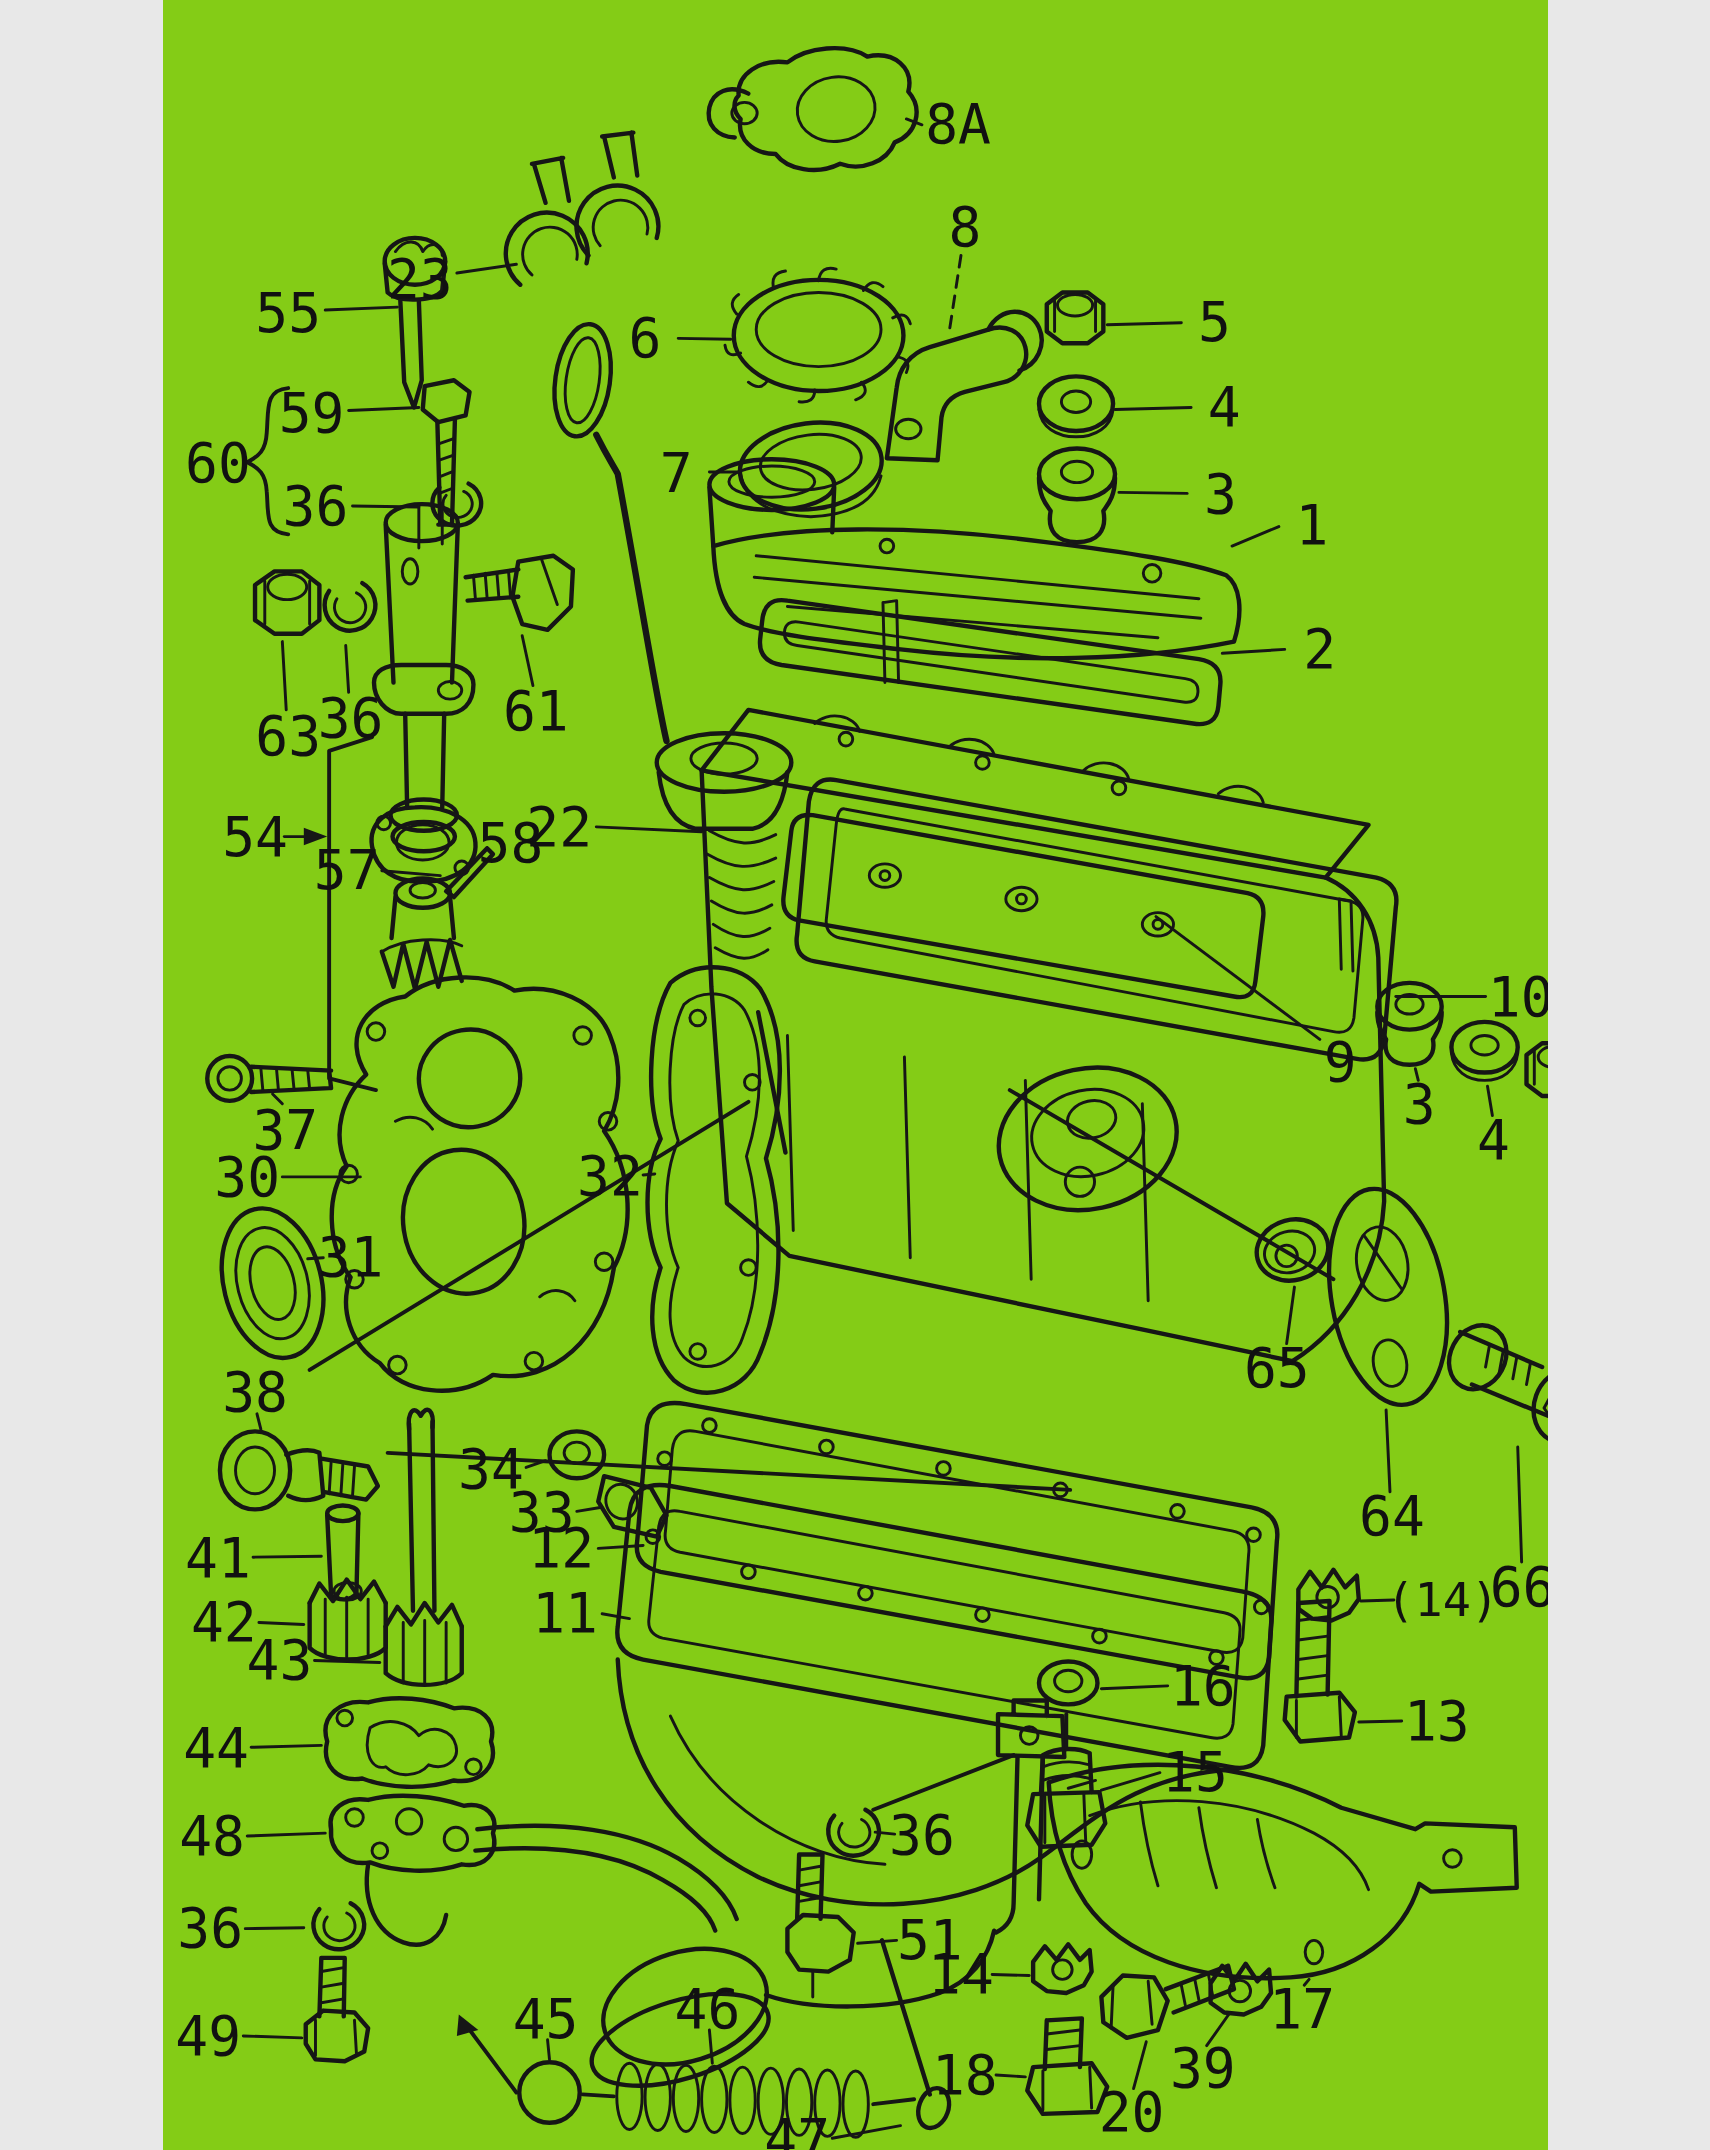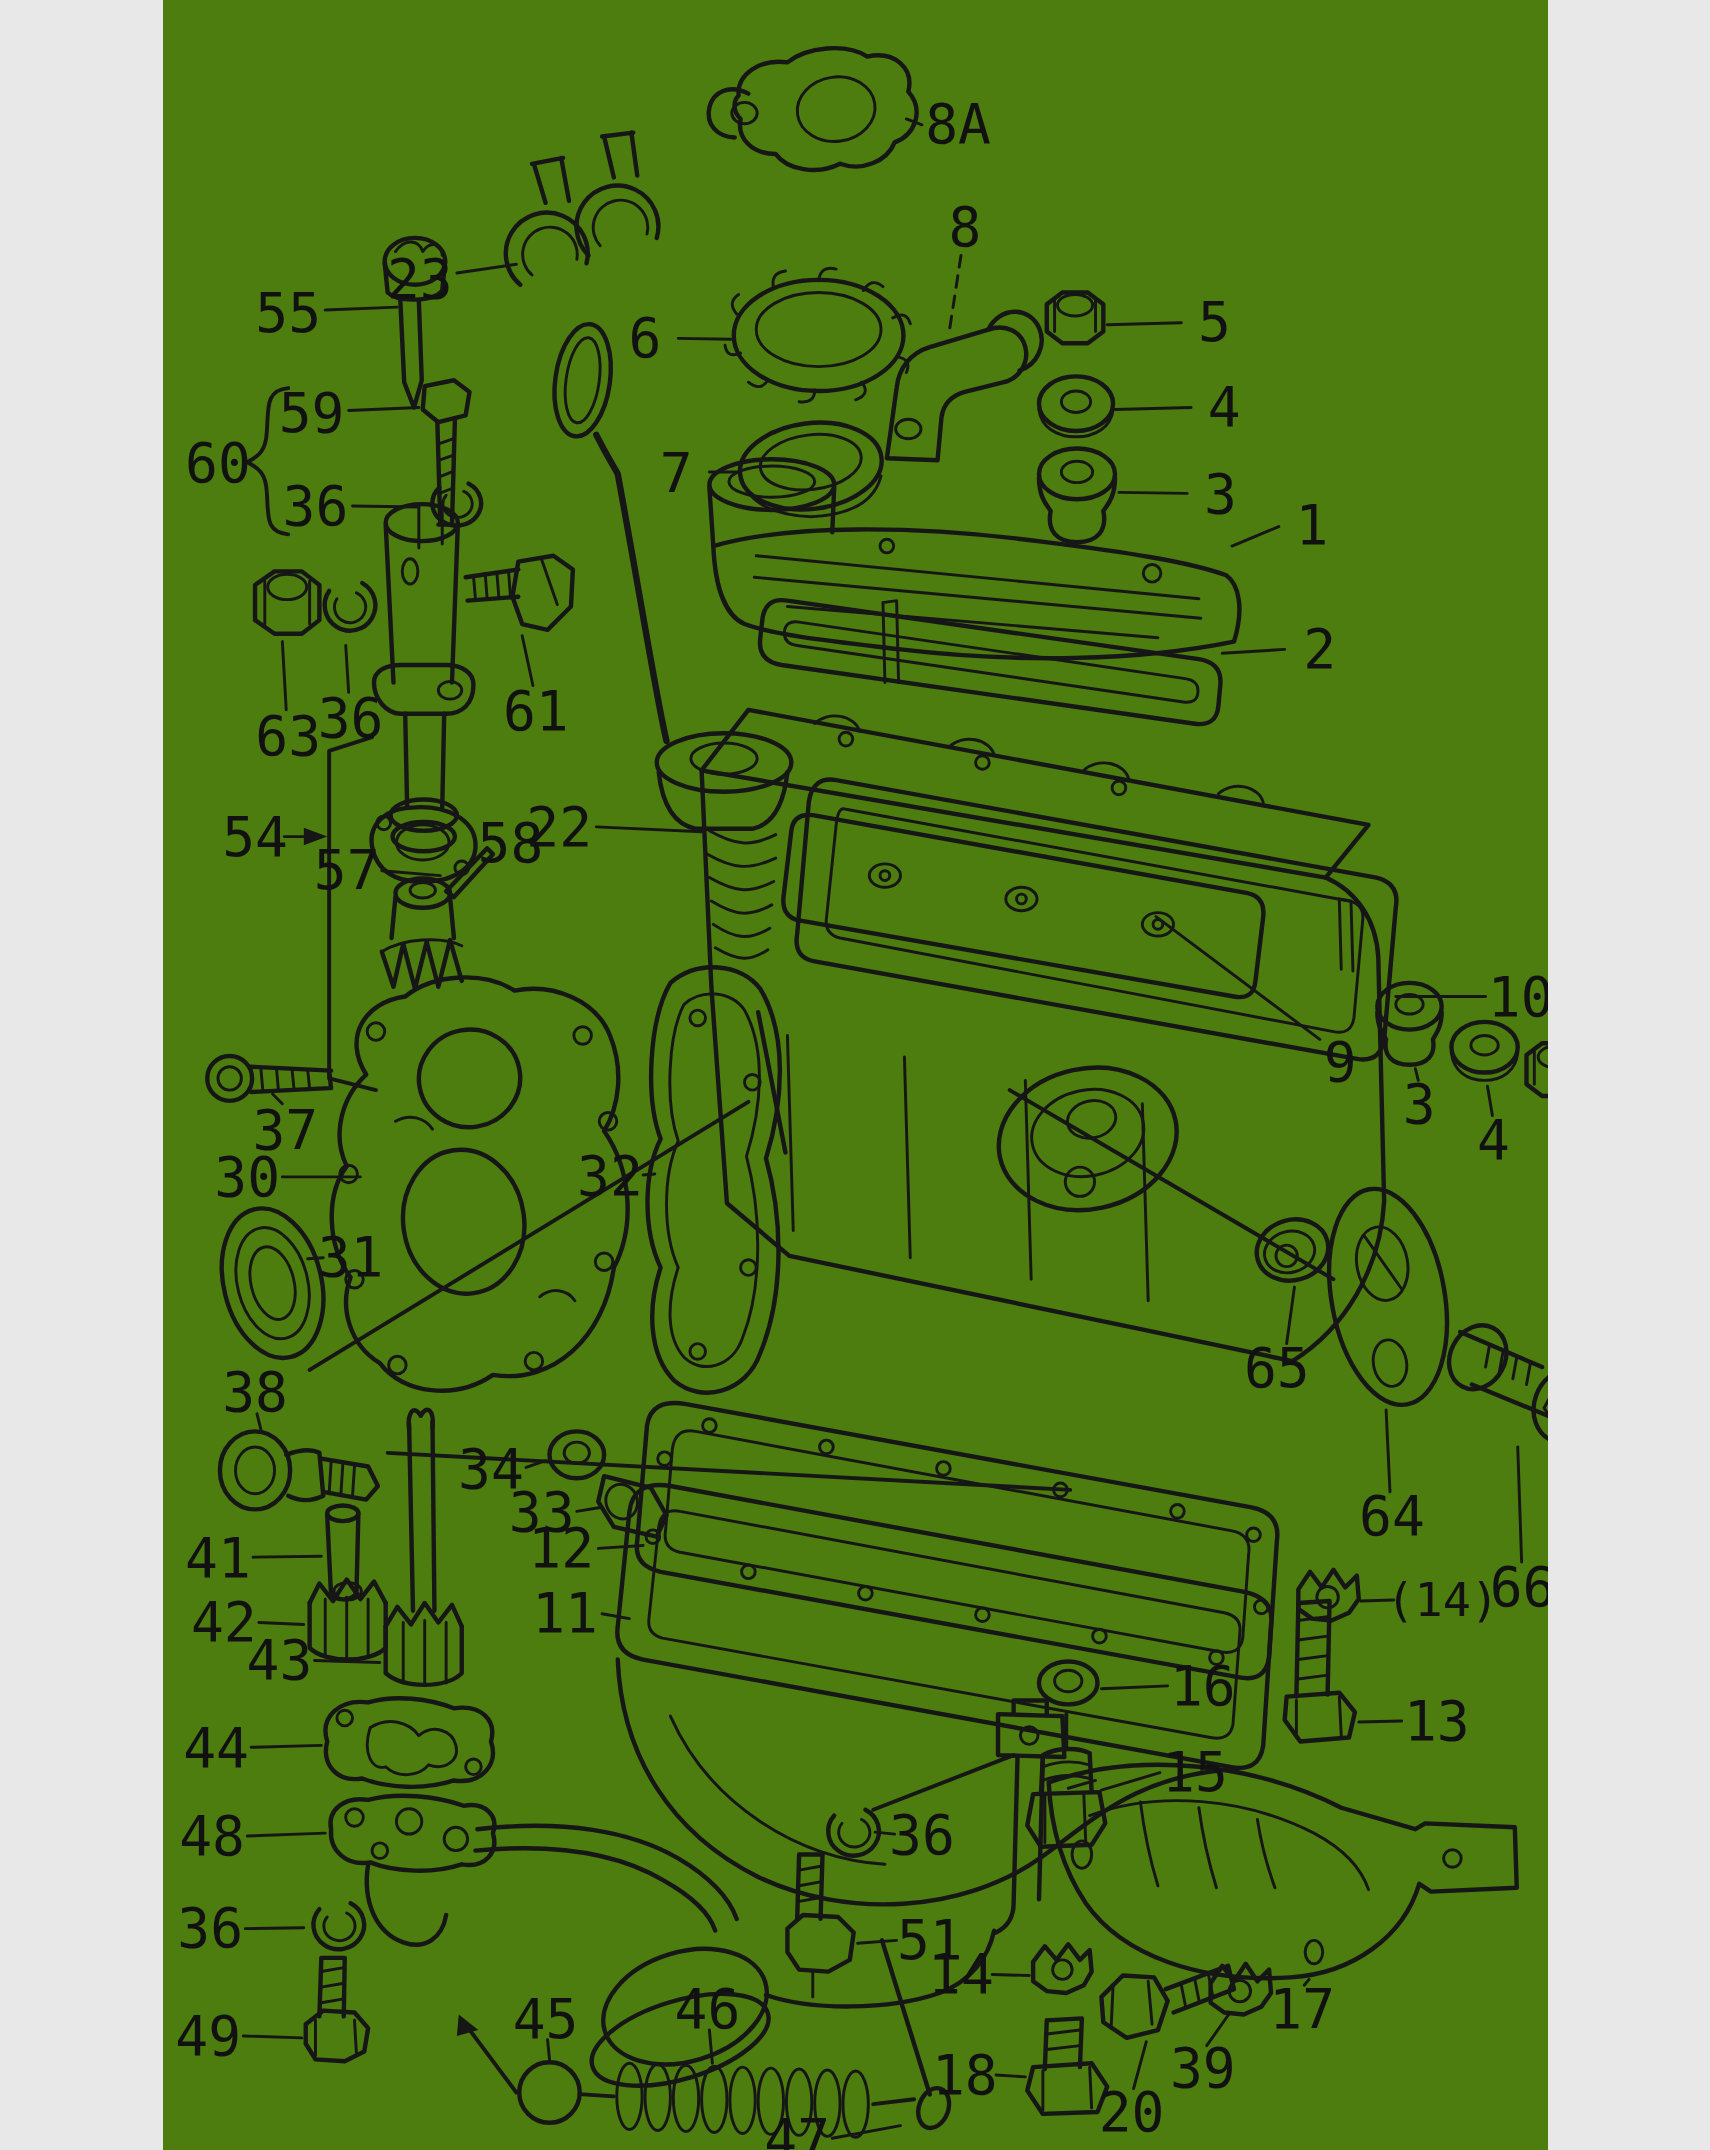--- a/index.html
+++ b/index.html
@@ -1,16 +1,16 @@
 <!DOCTYPE html>
 <html><head>
 <meta charset="utf-8">
 <style>
   html,body{margin:0;padding:0;background:#e8e8e8;}
-  .page{position:relative;width:1385px;height:2150px;background:#4d7c0f;margin:0 auto;overflow:hidden;
+  .page{position:relative;width:1385px;height:2150px;background:#84cc16;margin:0 auto;overflow:hidden;
         font-family:"DejaVu Sans Mono","Liberation Mono",monospace;}
   svg{position:absolute;inset:0;}
   .part{fill:none;stroke:#161616;stroke-width:4.5;stroke-linecap:round;stroke-linejoin:round;}
   .part.thin{stroke-width:3;}
   .part.thick{stroke-width:6.5;}
   .leader{fill:none;stroke:#161616;stroke-width:3;stroke-linecap:round;}
   .lbl{fill:#111111;text-anchor:middle;user-select:none;}
   .annot{fill:none;stroke:#161616;stroke-width:4;stroke-linecap:round;stroke-linejoin:round;}
   .fillink{fill:#161616;stroke:none;}
 </style>

